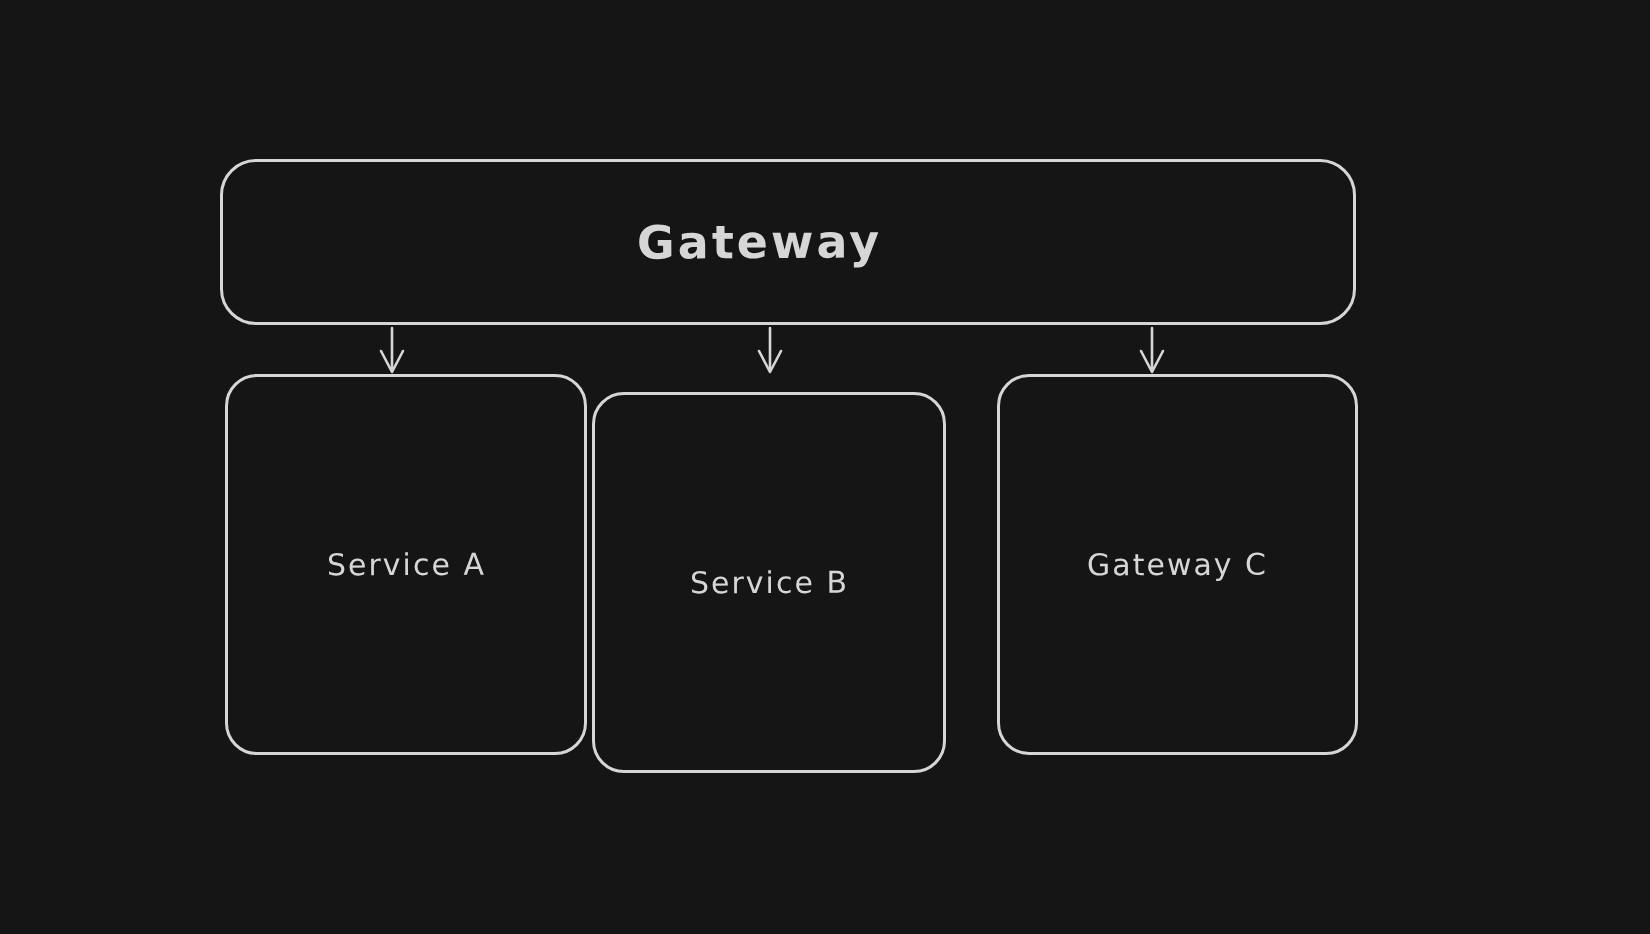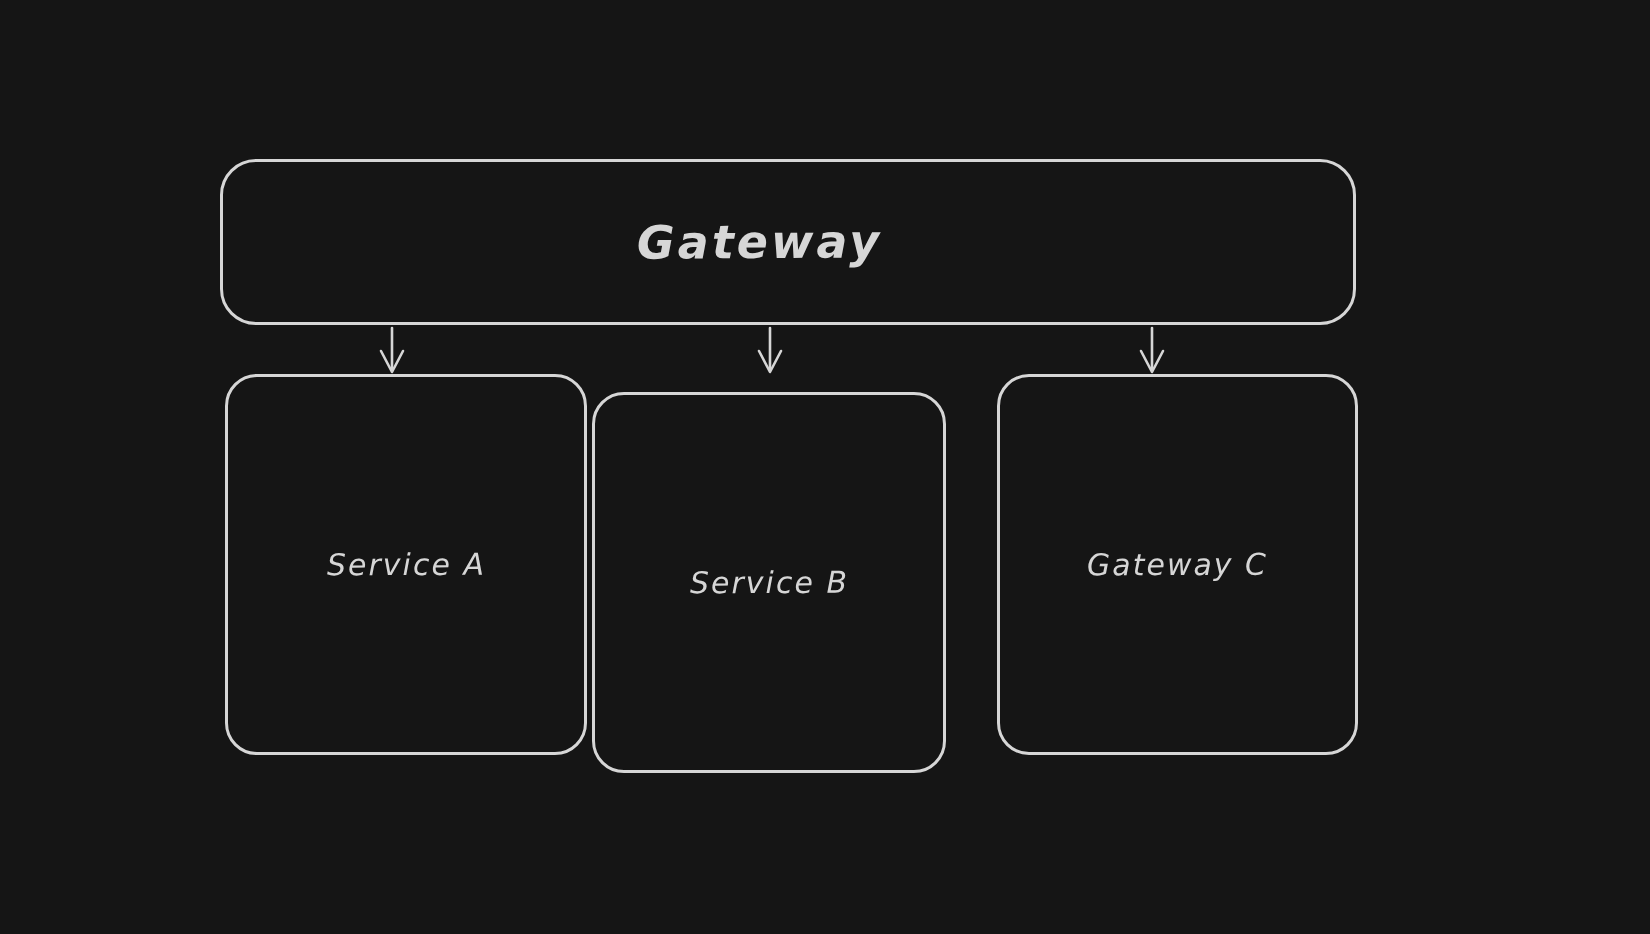--- a/index.html
+++ b/index.html
@@ -7,21 +7,20 @@
     padding: 0;
     background: #151515;
   }
   .canvas {
     position: relative;
     width: 1650px;
     height: 934px;
     background: var(--bg, #151515);
     overflow: hidden;
     font-family: "DejaVu Sans", sans-serif;
-    font-style: italic;
   }
   .node {
     position: absolute;
     box-sizing: border-box;
     border: 3px solid var(--stroke, #d6d6d6);
     background: transparent;
     display: flex;
     align-items: center;
     justify-content: center;
     color: var(--text, #d6d6d6);

